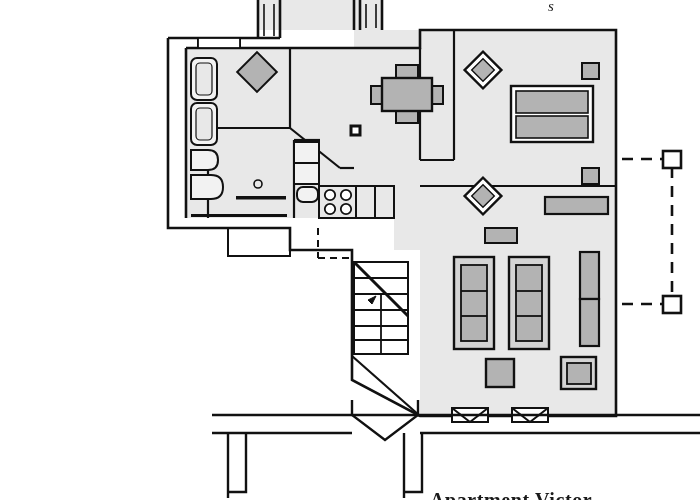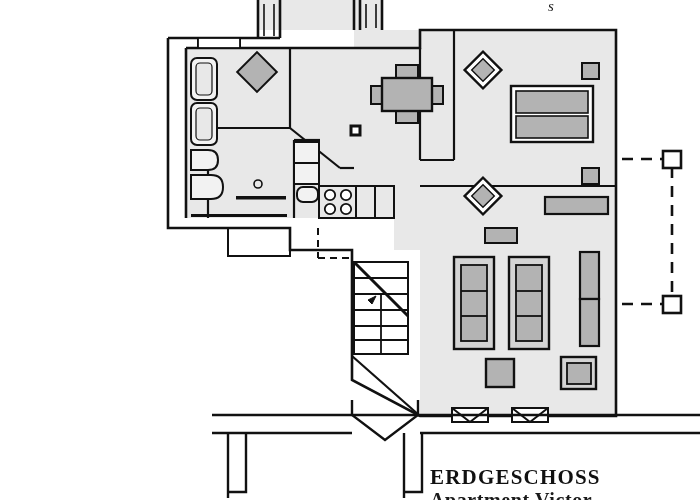--- a/index.html
+++ b/index.html
@@ -220,15 +220,14 @@
 
     <g stroke="#111111" stroke-width="2" fill="none">
       <path d="M228,228 L228,256 L290,256 L290,228"></path>
     </g>
 
   </svg>
 </div>
 
 <div class="caption-layer">
   <div class="corner-glyph">s</div>
-  <div class="title-main">ERDGESCHOSS</div>
   <div class="title-sub">Apartment Victor</div>
 </div>
 
 </body></html>

